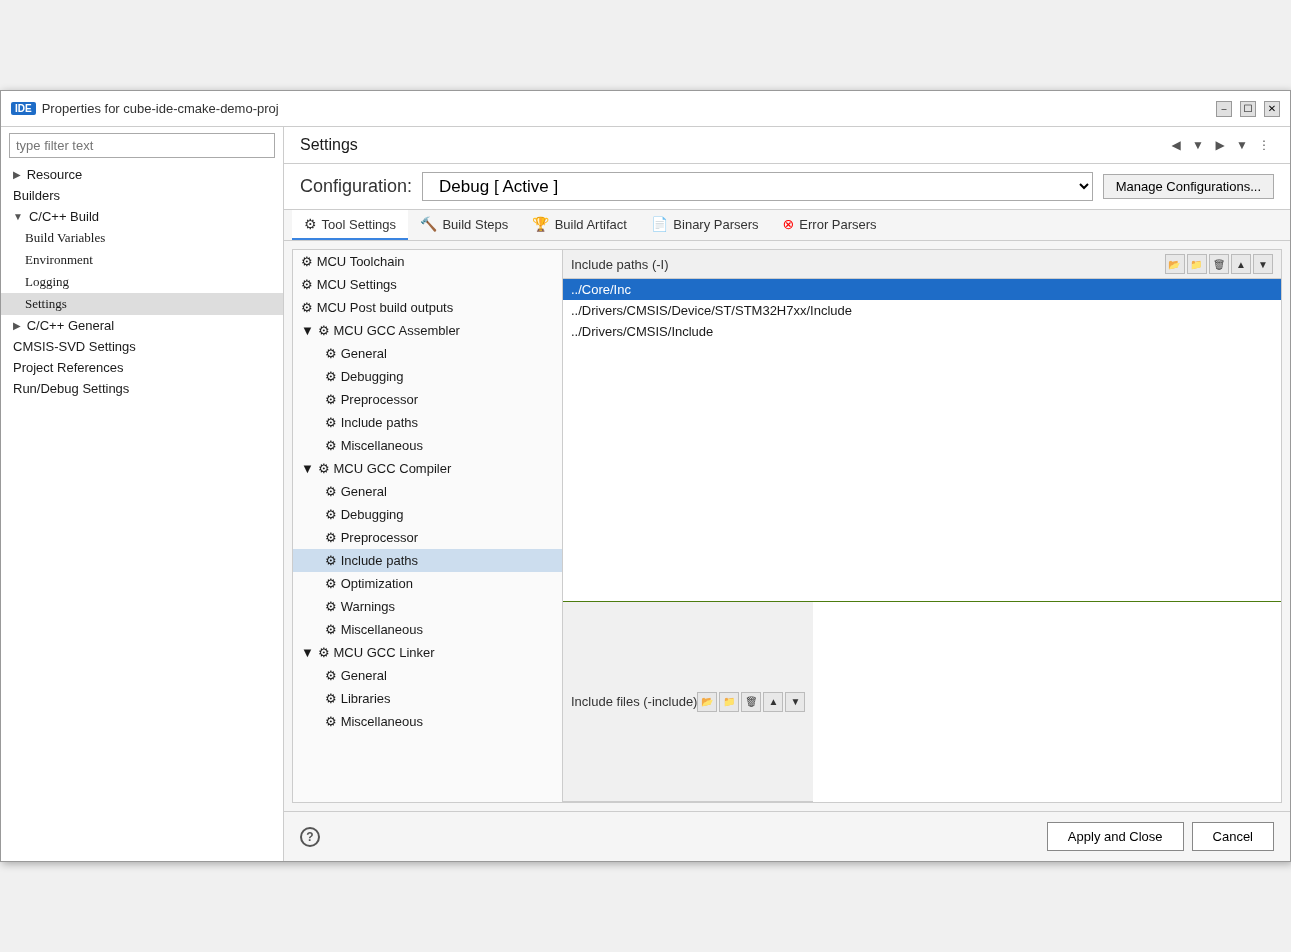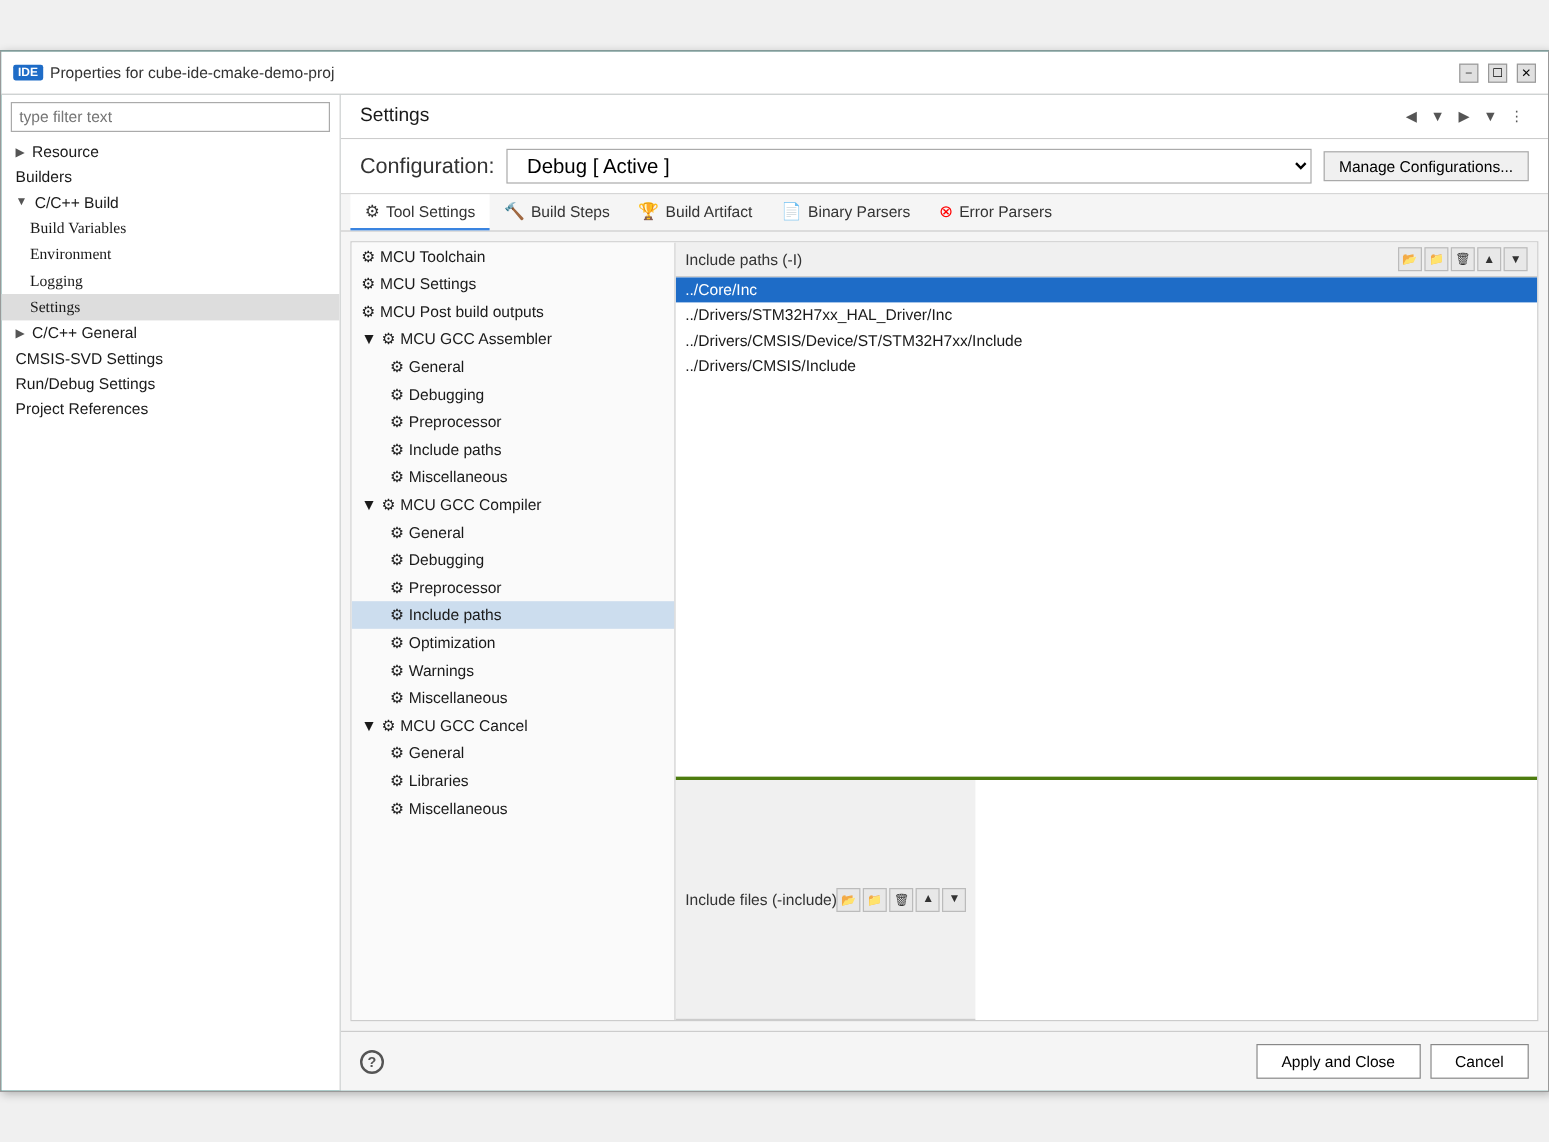--- a/index.html
+++ b/index.html
@@ -7,22 +7,22 @@
       font-family: 'Segoe UI', Arial, sans-serif;
       font-size: 13px;
       background: #f0f0f0;
       display: flex;
       justify-content: center;
       align-items: center;
       min-height: 100vh;
     }
     .window {
       width: 1291px;
-      height: 868px;
-      background: #0f766e;
+      height: 772px;
+      background: #d946ef;
       border: 1px solid #999;
       display: flex;
       flex-direction: column;
       box-shadow: 2px 2px 8px rgba(0,0,0,0.3);
     }
     .titlebar {
       background: #fff;
       border-bottom: 1px solid #ccc;
       padding: 6px 10px;
       display: flex;
@@ -212,21 +212,21 @@
     .settings-content {
       flex: 1;
       display: flex;
       flex-direction: column;
       overflow: hidden;
     }
     .content-section {
       flex: 1;
       display: flex;
       flex-direction: column;
-      border-bottom: 3px solid #4d7c0f;
+      border-bottom: 1px solid #4d7c0f;
     }
     .section-header {
       padding: 4px 8px;
       background: #f0f0f0;
       border-bottom: 1px solid #ccc;
       display: flex;
       align-items: center;
       justify-content: space-between;
       font-size: 13px;
       color: #333;
@@ -353,24 +353,24 @@
         <span>Settings</span>
       </div>
       <div class="tree-item">
         <span class="arrow">▶</span>
         <span>C/C++ General</span>
       </div>
       <div class="tree-item">
         <span>CMSIS-SVD Settings</span>
       </div>
       <div class="tree-item">
+        <span>Project References</span>
+      </div>
+      <div class="tree-item">
         <span>Run/Debug Settings</span>
-      </div>
-      <div class="tree-item">
-        <span>Project References</span>
       </div>
     </div>
 
     <div class="main-panel">
 
       <div class="settings-header">
         <span class="settings-title">Settings</span>
         <div class="header-actions">
           <div class="header-icon-btn">◀</div>
           <div class="header-icon-btn">▼</div>
@@ -480,21 +480,21 @@
             <span class="gear-icon">⚙</span>
             <span>Warnings</span>
           </div>
           <div class="stree-item indent2">
             <span class="gear-icon">⚙</span>
             <span>Miscellaneous</span>
           </div>
           <div class="stree-item">
             <span class="arrow">▼</span>
             <span class="gear-icon">⚙</span>
-            <span>MCU GCC Cancel</span>
+            <span>MCU GCC Linker</span>
           </div>
           <div class="stree-item indent2">
             <span class="gear-icon">⚙</span>
             <span>General</span>
           </div>
           <div class="stree-item indent2">
             <span class="gear-icon">⚙</span>
             <span>Libraries</span>
           </div>
           <div class="stree-item indent2">
@@ -511,21 +511,20 @@
               <div class="section-actions">
                 <div class="section-action-btn" title="Add">📂</div>
                 <div class="section-action-btn" title="Add Path">📁</div>
                 <div class="section-action-btn" title="Delete">🗑</div>
                 <div class="section-action-btn" title="Move Up">▲</div>
                 <div class="section-action-btn" title="Move Down">▼</div>
               </div>
             </div>
             <div class="section-list">
               <div class="list-item-row selected">../Core/Inc</div>
-              <div class="list-item-row">../Drivers/STM32H7xx_HAL_Driver/Inc</div>
               <div class="list-item-row">../Drivers/CMSIS/Device/ST/STM32H7xx/Include</div>
               <div class="list-item-row">../Drivers/CMSIS/Include</div>
             </div>
           </div>
 
           <div class="content-bottom">
             <div class="section-header">
               <span>Include files (-include)</span>
               <div class="section-actions">
                 <div class="section-action-btn" title="Add">📂</div>

